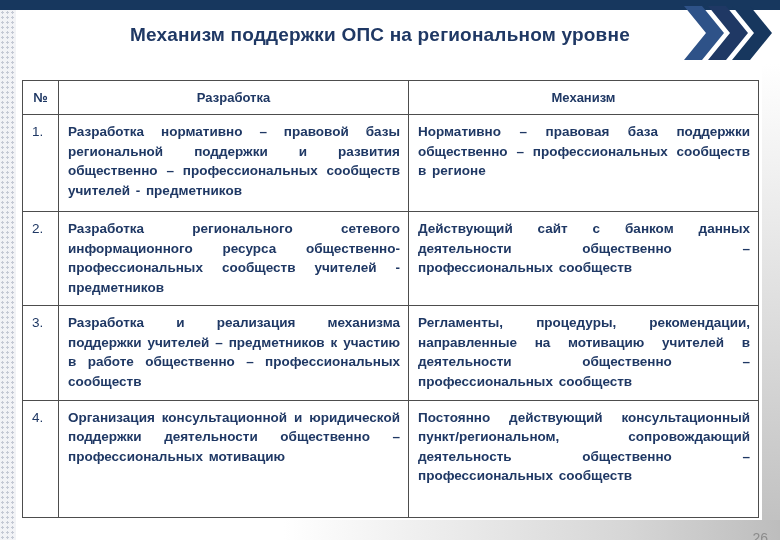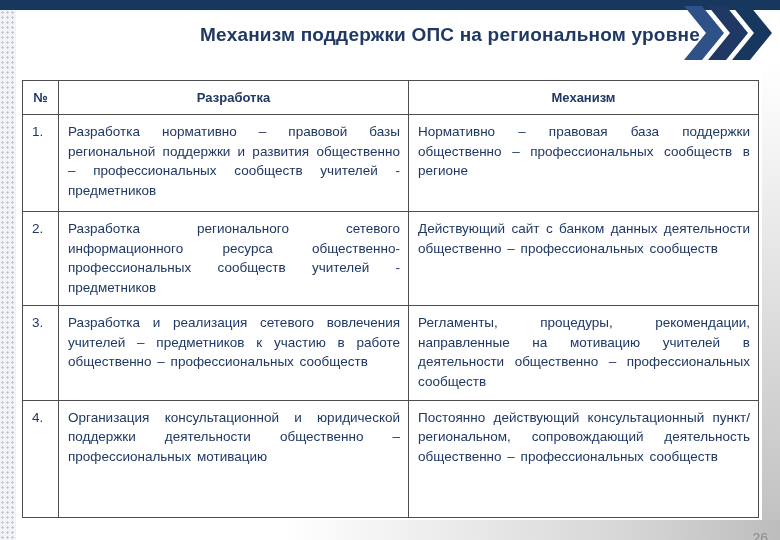--- a/index.html
+++ b/index.html
@@ -34,21 +34,21 @@
 
   .bottom-band {
     position: absolute; bottom: 0; left: 16px; right: 0;
     height: 20px;
     background: linear-gradient(to right, #ffffff 35%, #d6d6d6 80%, #bdbdbd 100%);
   }
 
   .slide-title {
     position: absolute; top: 24px; left: 60px;
     width: 640px;
-    text-align: right;
+    text-align: center;
     font-size: 19px;
     font-weight: bold;
     color: #1f3864;
     letter-spacing: 0.2px;
   }
 
   .chevrons {
     position: absolute; top: 6px; right: 0;
     width: 96px; height: 54px;
   }
@@ -72,21 +72,21 @@
     padding: 9px 4px;
     height: 34px;
   }
   table.main td {
     font-size: 13.5px;
     line-height: 1.45;
     padding: 7px 8px 8px 9px;
     word-spacing: 2px;
   }
   td.cell-num { text-align: left; padding-left: 6px; }
-  td.cell-text { text-align: justify; }
+  td.cell-text { text-align: justify; font-weight: bold; }
   tr.body-row-1 { height: 97px; }
   tr.body-row-2 { height: 92px; }
   tr.body-row-3 { height: 93px; }
   tr.body-row-4 { height: 117px; }
 
   .page-num {
     position: absolute; right: 12px; bottom: -6px;
     font-size: 14px;
     color: #8c8c8c;
   }
@@ -126,21 +126,21 @@
       <td class="cell-text">Разработка нормативно – правовой базы региональной поддержки и развития общественно – профессиональных сообществ учителей - предметников</td>
       <td class="cell-text">Нормативно – правовая база поддержки общественно – профессиональных сообществ в регионе</td>
     </tr>
     <tr class="body-row-2">
       <td class="cell-num">2.</td>
       <td class="cell-text">Разработка регионального сетевого информационного ресурса общественно-профессиональных сообществ учителей - предметников</td>
       <td class="cell-text">Действующий сайт с банком данных деятельности общественно – профессиональных сообществ</td>
     </tr>
     <tr class="body-row-3">
       <td class="cell-num">3.</td>
-      <td class="cell-text">Разработка и реализация сетевого вовлечения учителей – предметников к участию в работе общественно – профессиональных сообществ</td>
+      <td class="cell-text">Разработка и реализация механизма поддержки учителей – предметников к участию в работе общественно – профессиональных сообществ</td>
       <td class="cell-text">Регламенты, процедуры, рекомендации, направленные на мотивацию учителей в деятельности общественно – профессиональных сообществ</td>
     </tr>
     <tr class="body-row-4">
       <td class="cell-num">4.</td>
       <td class="cell-text">Организация консультационной и юридической поддержки деятельности общественно – профессиональных мотивацию</td>
       <td class="cell-text">Постоянно действующий консультационный пункт/региональном, сопровождающий деятельность общественно – профессиональных сообществ</td>
     </tr>
   </tbody>
 </table>
 

